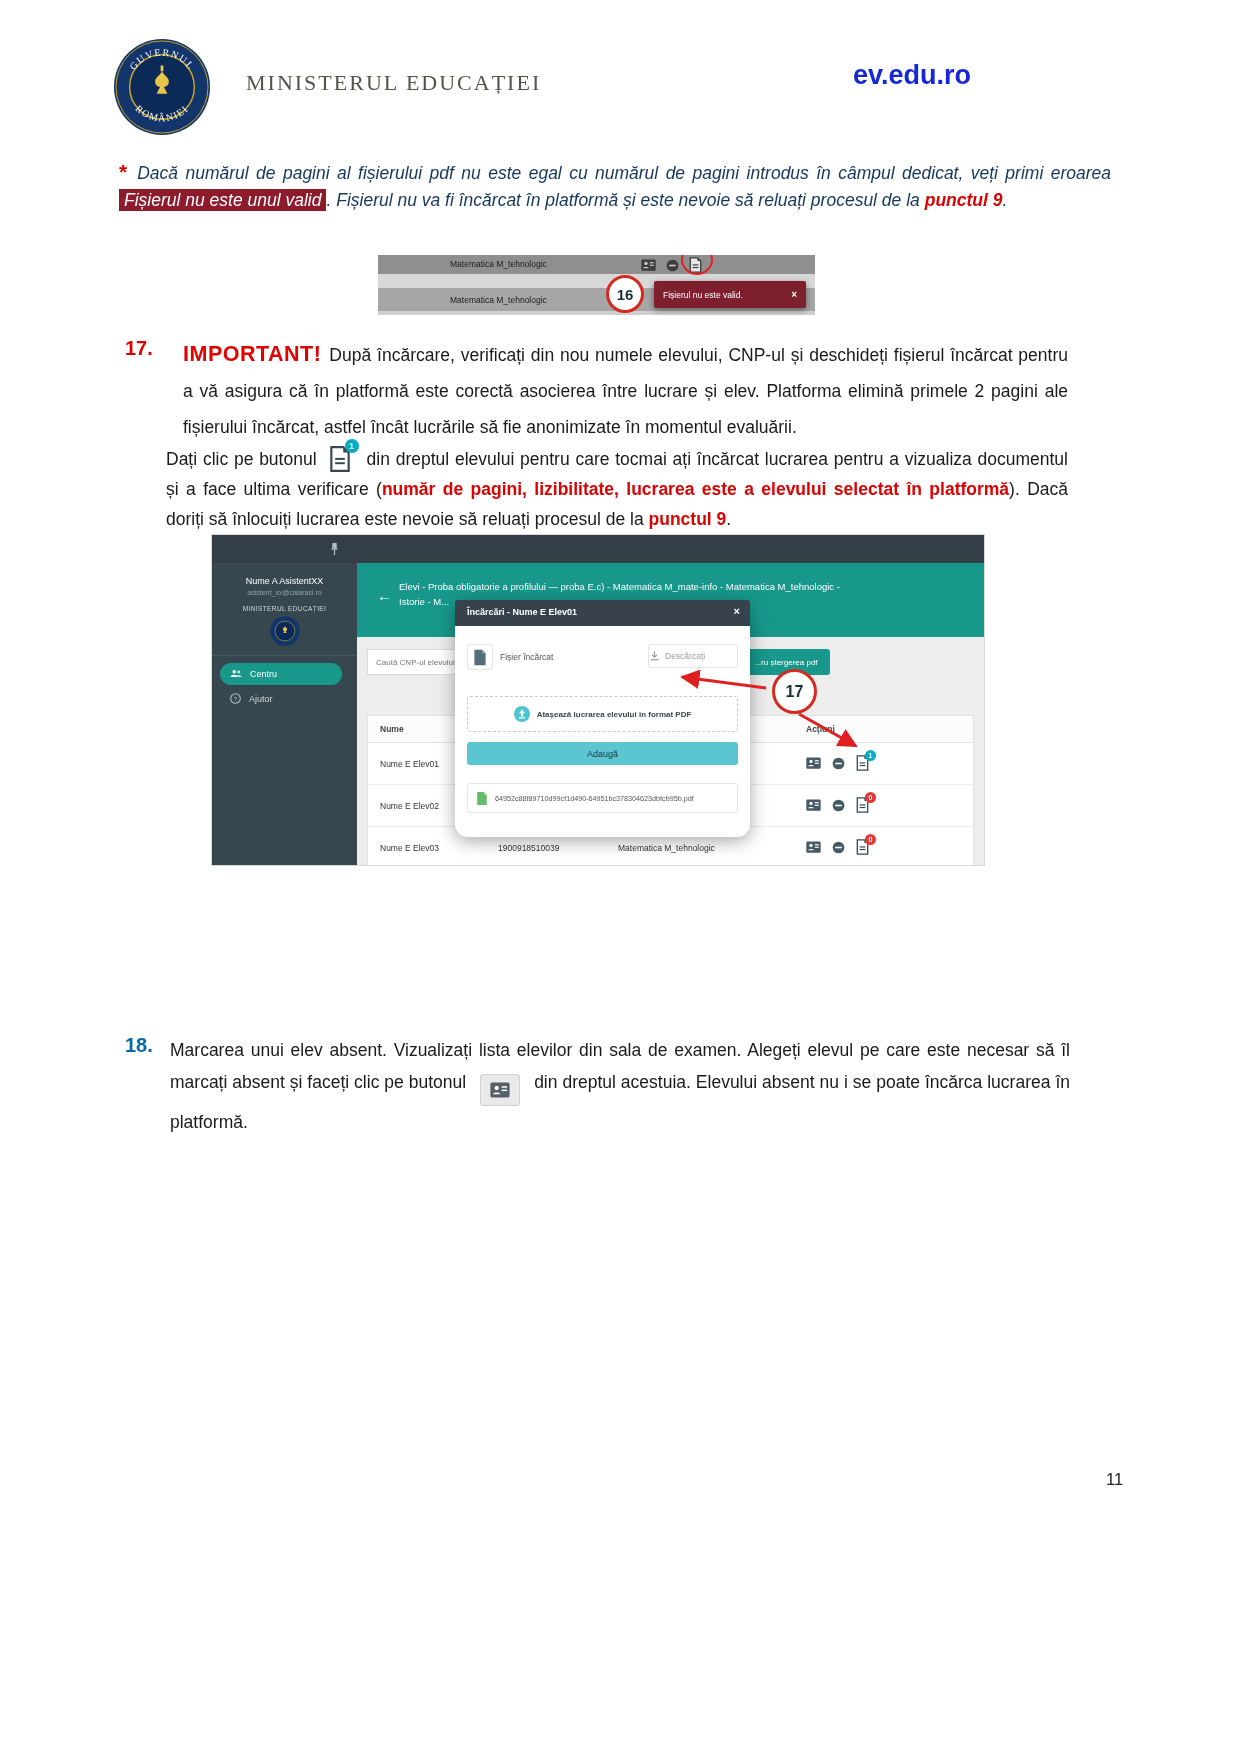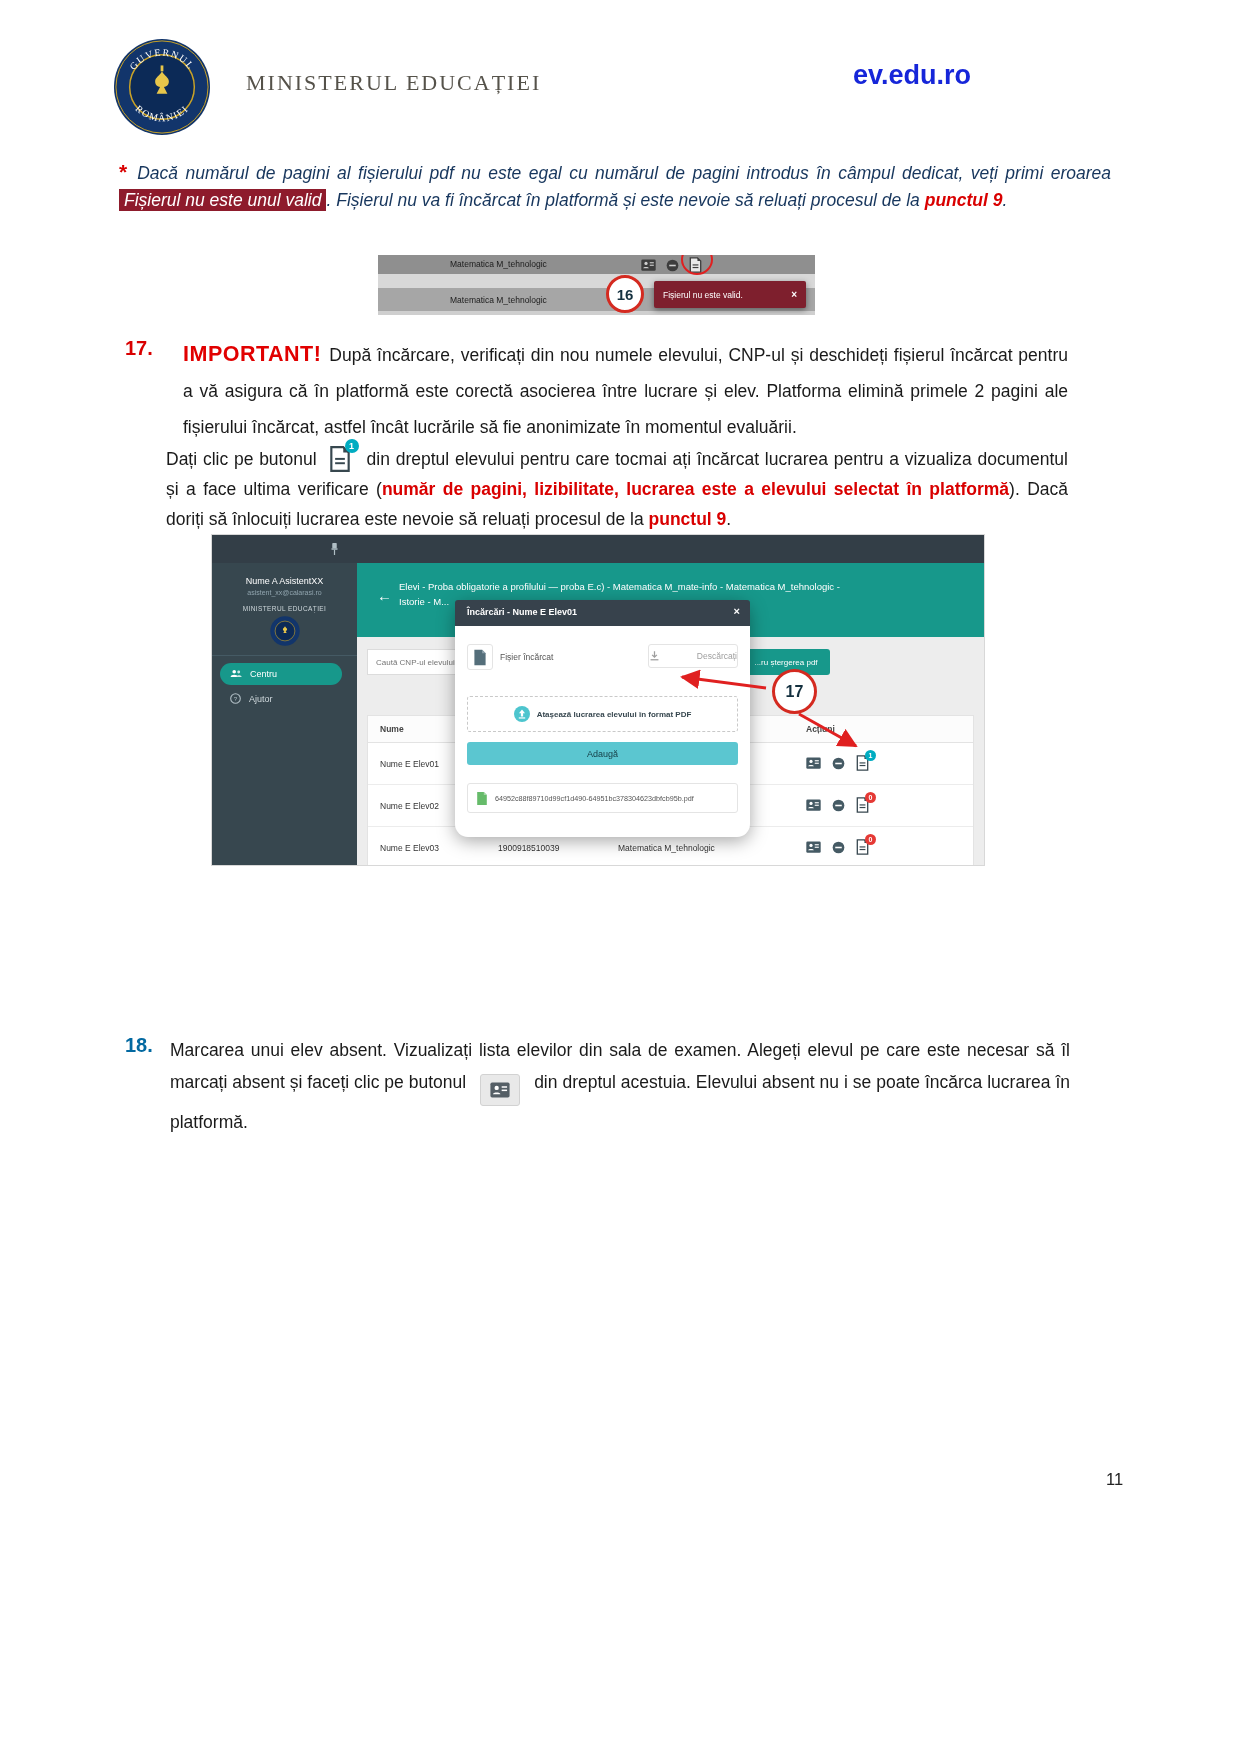--- a/index.html
+++ b/index.html
@@ -82,21 +82,21 @@
   .icon-btn{cursor:pointer;display:inline-flex;}
 
   
   .modal{position:absolute;left:243px;top:65px;width:295px;height:237px;background:#fff;z-index:5;box-shadow:0 4px 18px rgba(0,0,0,.35);border-radius:13px;}
   .modal-head{position:relative;height:26px;background:#37424C;color:#fff;border-radius:3px 3px 0 0;}
   .modal-title{position:absolute;left:12px;top:7px;font-size:9px;font-weight:bold;}
   .modal-x{position:absolute;right:10px;top:5px;font-size:11px;font-weight:bold;cursor:pointer;}
   .m-row1{position:absolute;left:12px;top:44px;right:12px;height:24px;}
   .m-uploaded{position:absolute;left:0;top:0;display:flex;gap:7px;align-items:center;color:#555;font-size:8.5px;}
   .pdf-box{width:24px;height:24px;border:1px solid #E4E4E4;border-radius:3px;display:flex;align-items:center;justify-content:center;}
-  .m-dl{position:absolute;right:0;top:0;width:90px;height:24px;border:1px solid #E4E4E4;border-radius:3px;display:flex;align-items:center;justify-content:space-between;gap:12px;color:#9E9E9E;font-size:8.5px;box-sizing:border-box;cursor:pointer;}
+  .m-dl{position:absolute;right:0;top:0;width:90px;height:24px;border:1px solid #E4E4E4;border-radius:3px;display:flex;align-items:center;justify-content:flex-start;gap:5px;color:#9E9E9E;font-size:8.5px;box-sizing:border-box;cursor:pointer;}
   .m-drop{position:absolute;left:12px;top:96px;right:12px;height:34px;border:1.5px dashed #C9C9C9;border-radius:3px;display:flex;align-items:center;justify-content:center;gap:7px;font-size:8px;font-weight:bold;color:#37474F;background:#fff;cursor:pointer;}
   .m-add{position:absolute;left:12px;top:142px;right:12px;height:23px;background:#5BC6D0;border:none;border-radius:3px;font-size:9px;color:#143C44;font-family:"Liberation Sans",sans-serif;cursor:pointer;}
   .m-file{position:absolute;left:12px;top:183px;right:12px;height:30px;border:1px solid #E4E4E4;border-radius:3px;display:flex;align-items:center;gap:7px;padding:0 8px;box-sizing:border-box;}
   .m-file-name{font-size:7.2px;color:#555;}
   .c17{position:absolute;left:560px;top:134px;width:45px;height:45px;font-size:16px;z-index:6;}
   .app-arrows{position:absolute;left:0;top:0;z-index:6;pointer-events:none;}
 
   
   .sec3{position:absolute;left:125px;top:952px;margin:0;font-family:"Liberation Serif",serif;font-size:21px;color:#2F7292;font-weight:bold;}
   .sec3-num{display:inline-block;width:38px;}

